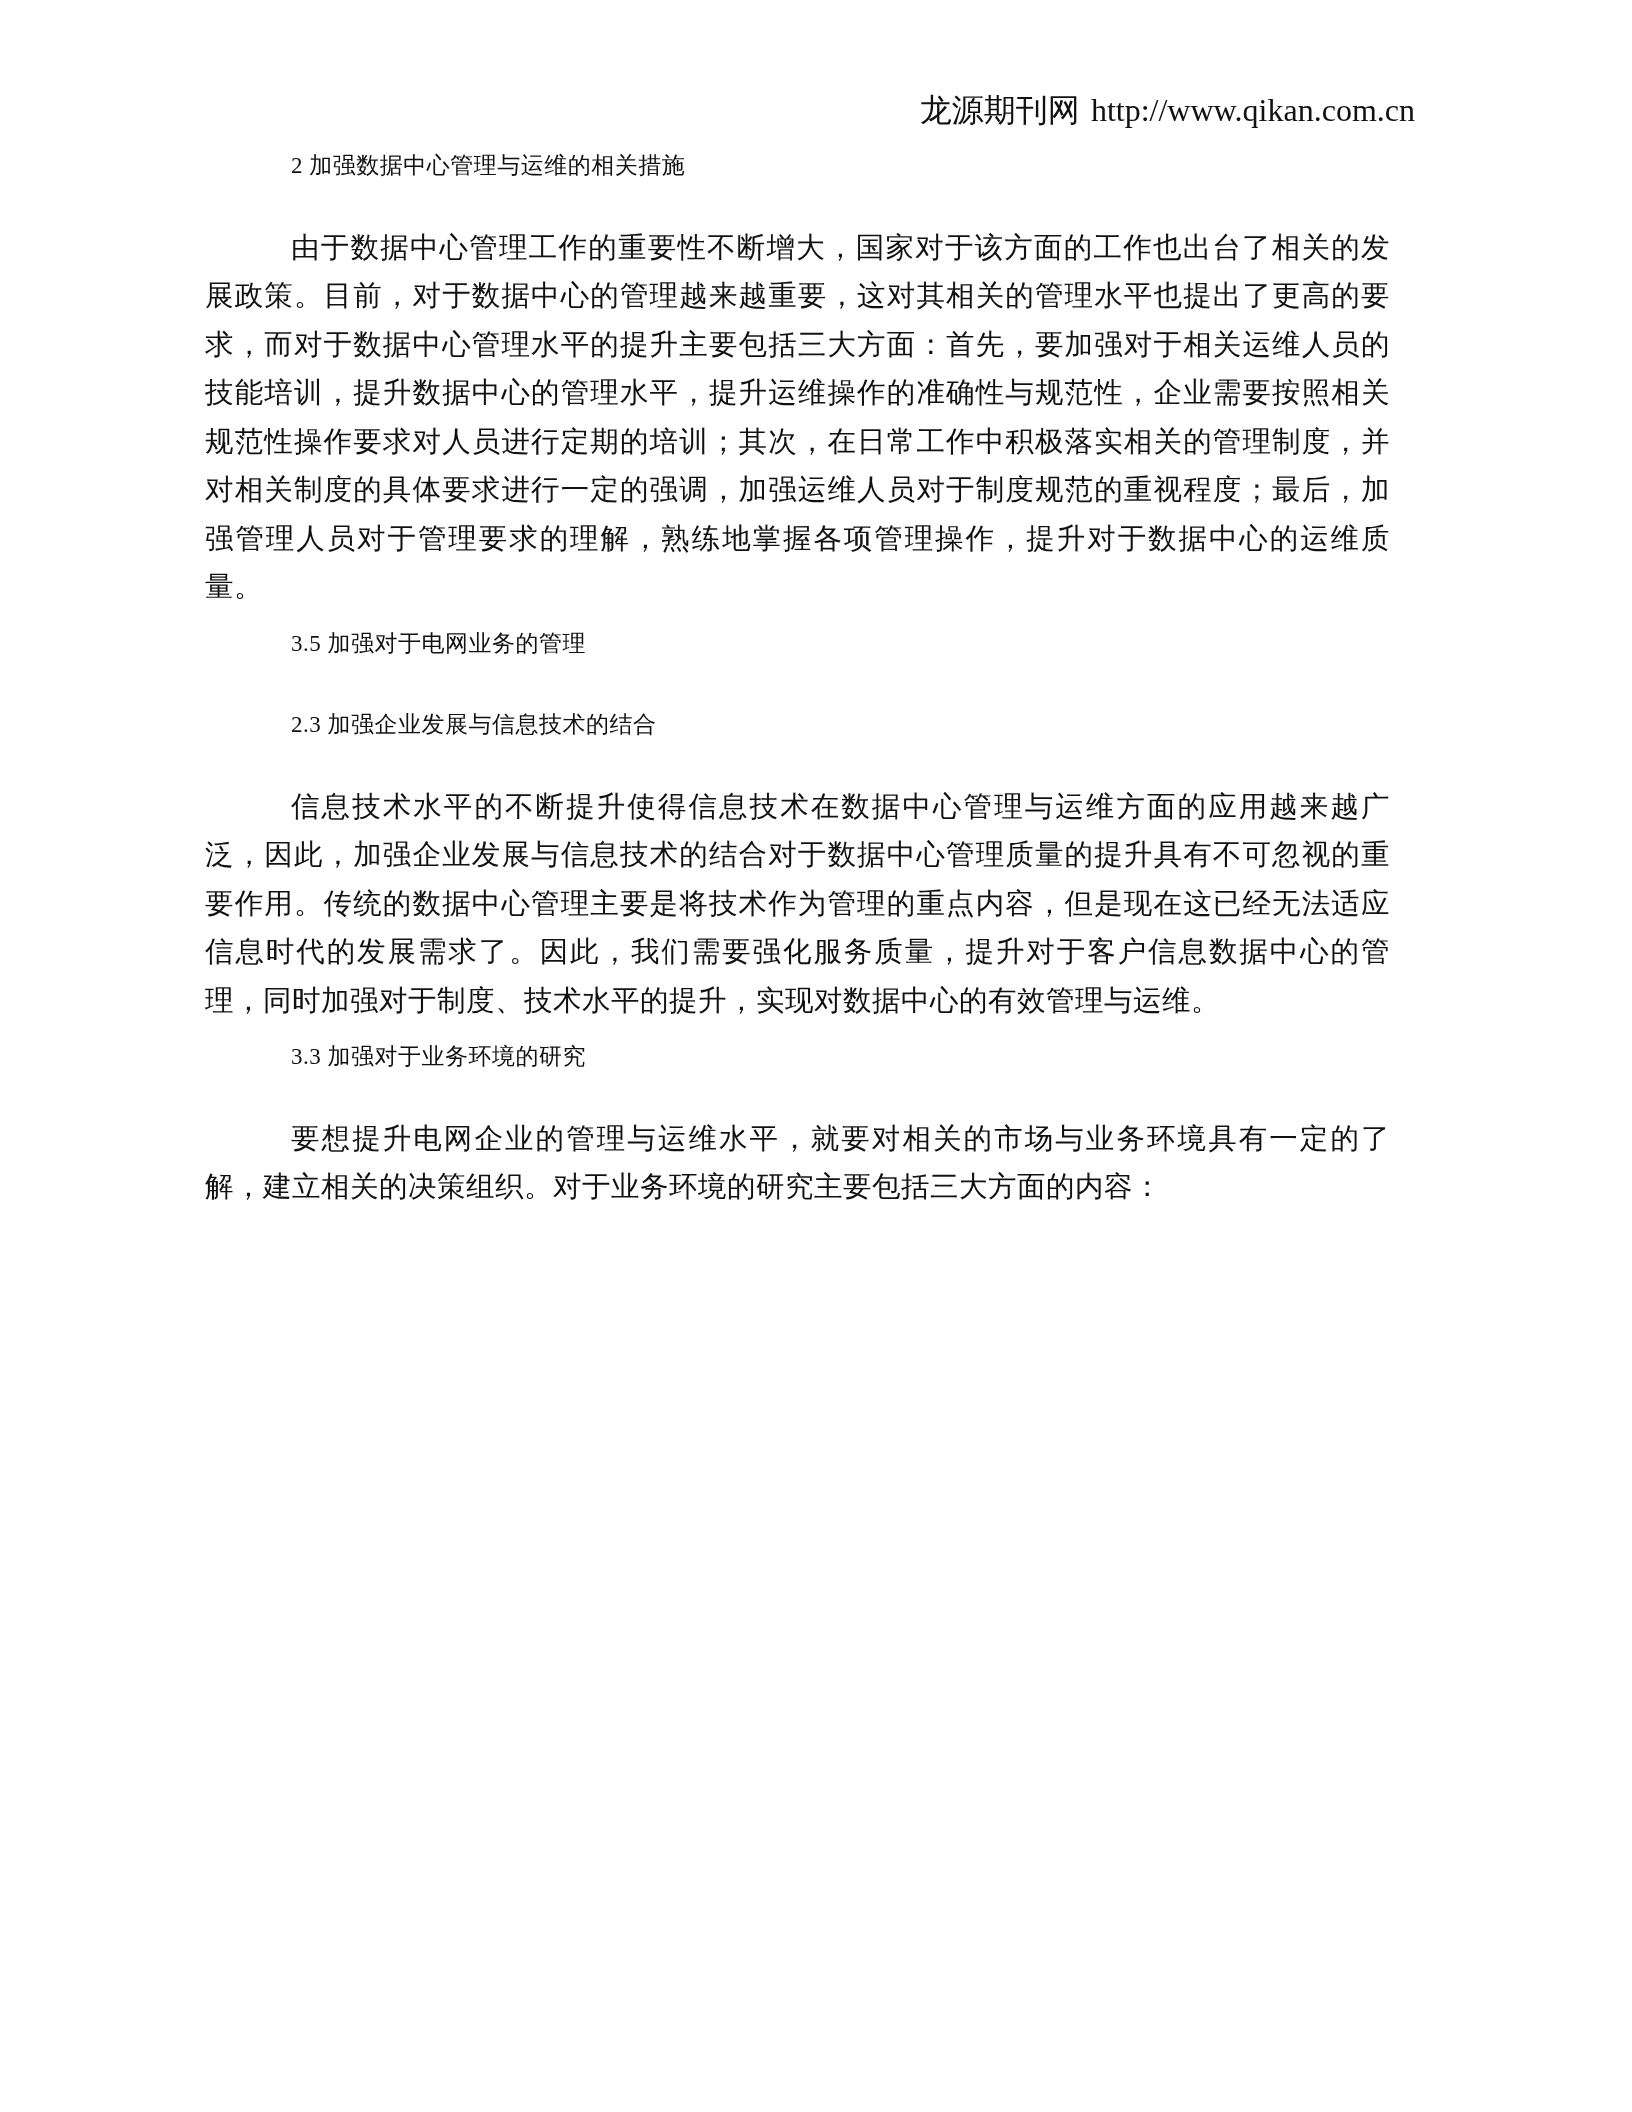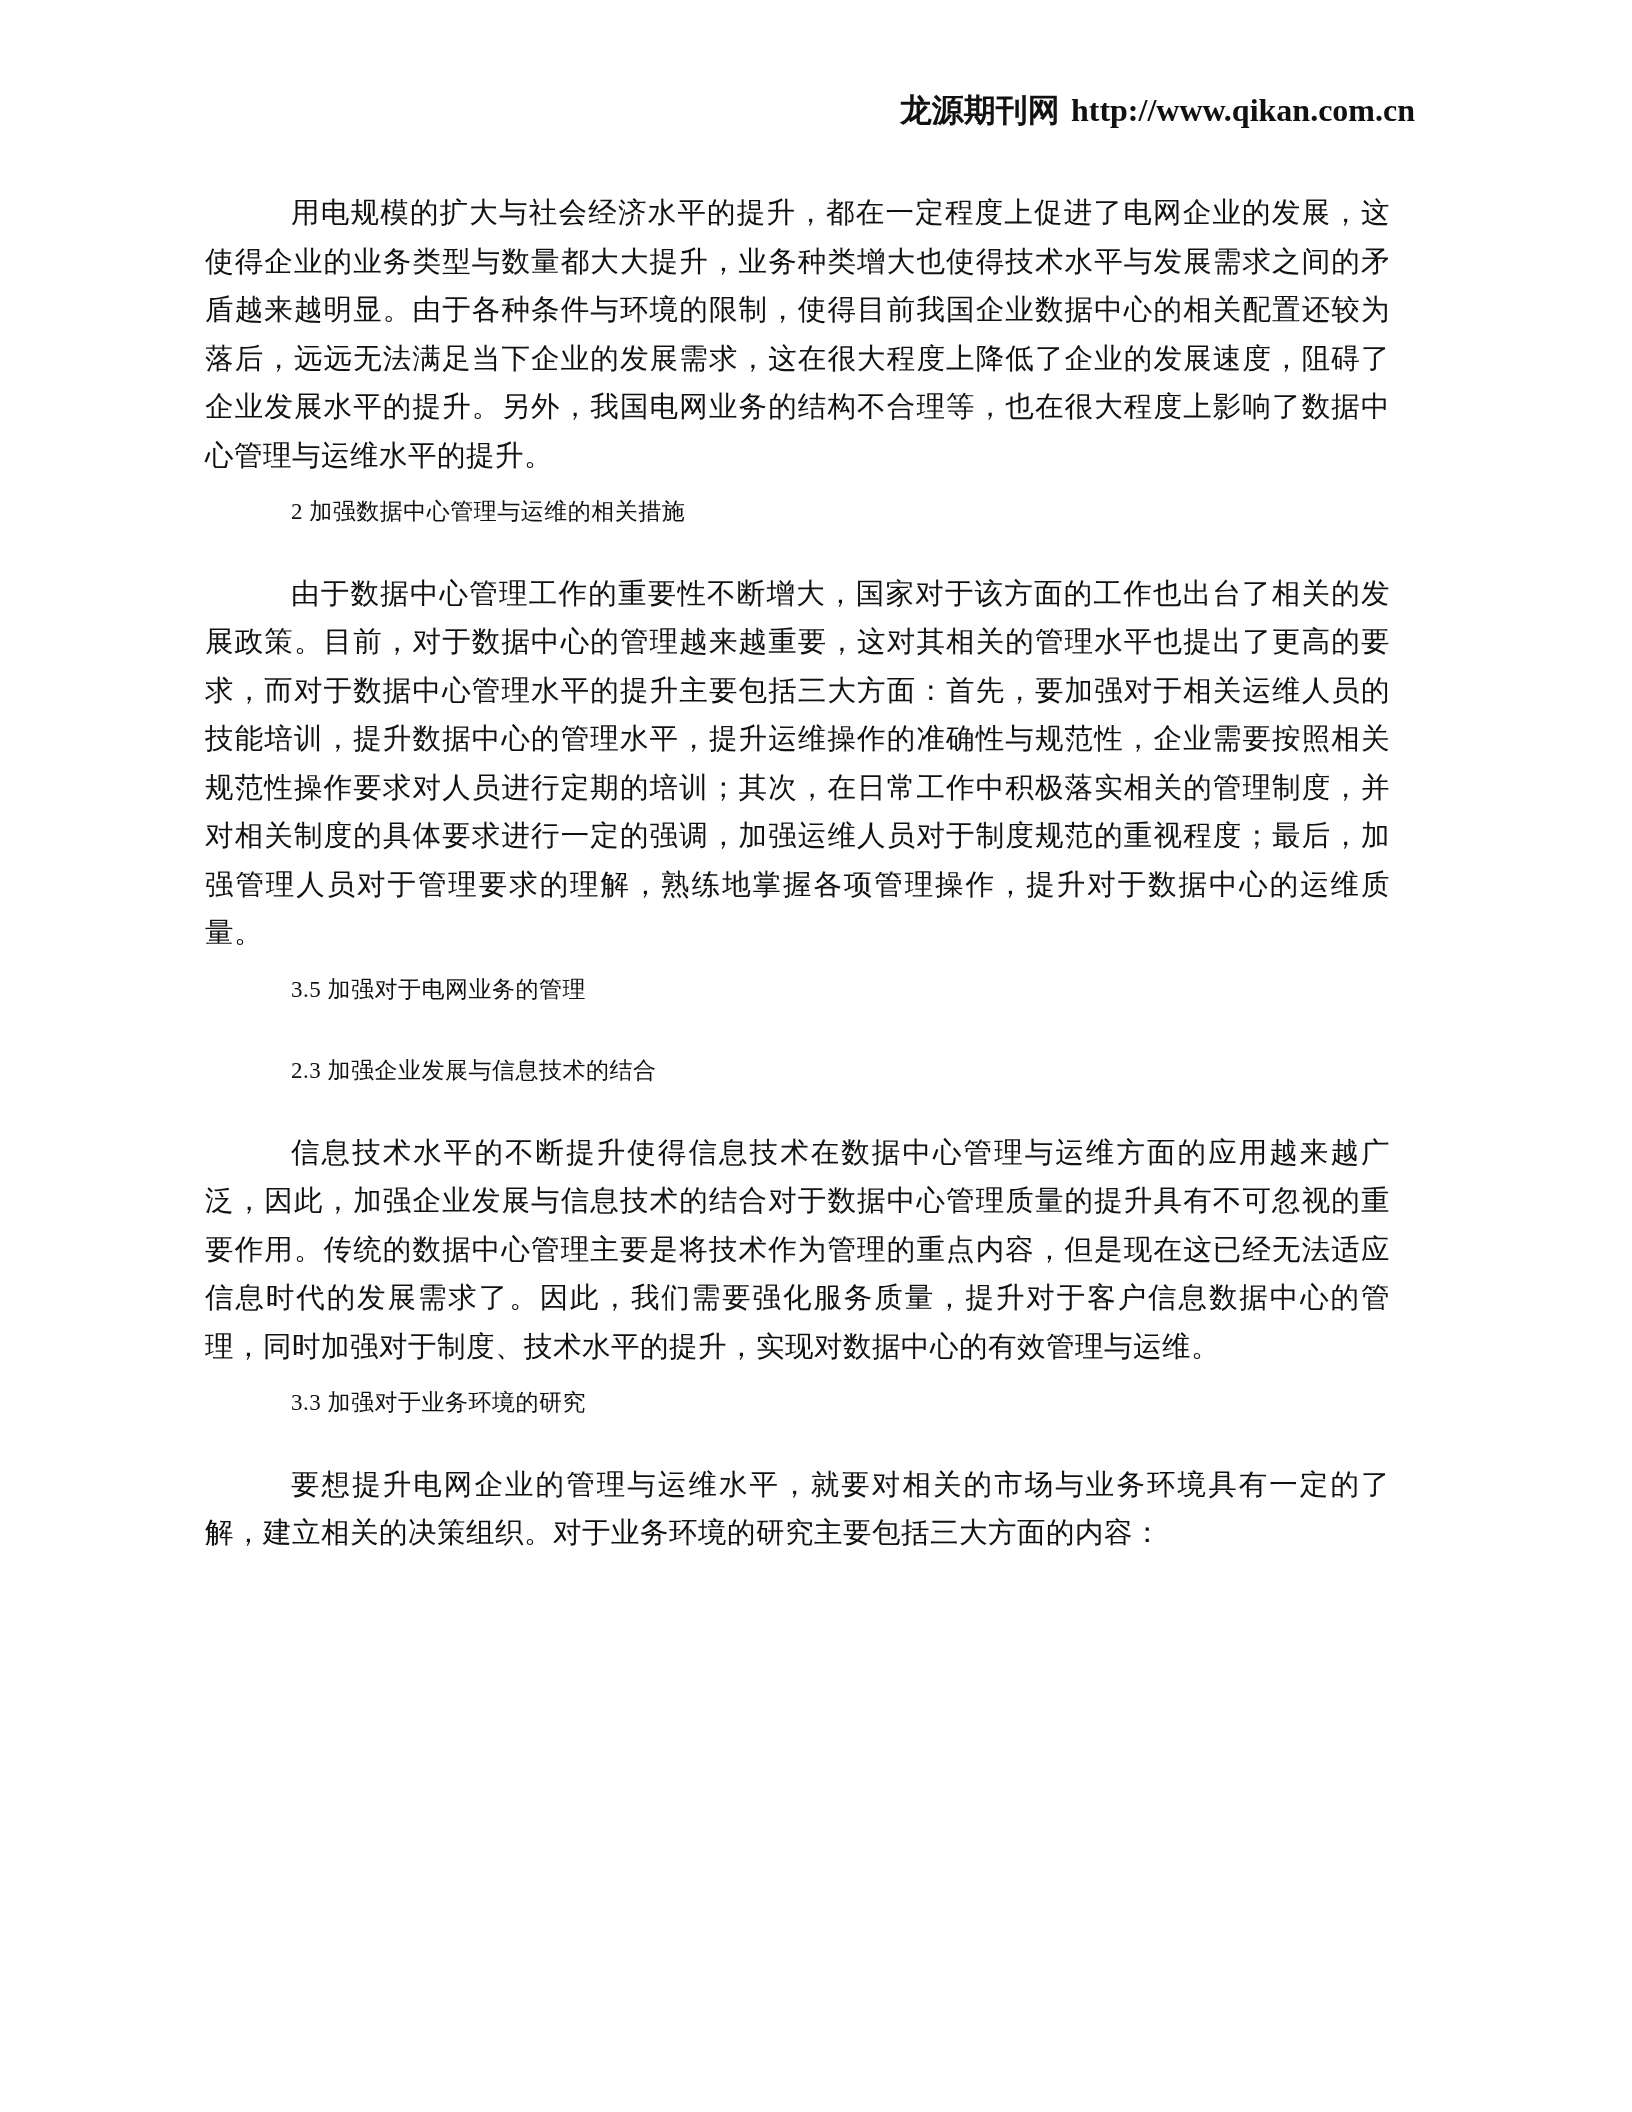--- a/index.html
+++ b/index.html
@@ -13,21 +13,21 @@
   }
   .page {
     width: 1632px;
     height: 2112px;
     background: #ffffff;
     position: relative;
   }
   .header {
     margin: 86px 217px 0 12px;
     text-align: right;
-    font-weight: bold;
+    font-weight: normal;
     font-size: 32px;
     line-height: 48px;
     white-space: nowrap;
   }
   .header .url { margin-left: 0.35em; }
   .content {
     margin-left: 205px;
     width: 1185px;
     font-size: 28.5px;
     line-height: 48.5px;
@@ -52,21 +52,20 @@
 <body>
 
 <div class="page">
 
   <div class="header">
     <span>龙源期刊网</span><span class="url">http://www.qikan.com.cn</span>
   </div>
 
   <div class="content">
 
-    <p class="para first">用电规模的扩大与社会经济水平的提升，都在一定程度上促进了电网企业的发展，这使得企业的业务类型与数量都大大提升，业务种类增大也使得技术水平与发展需求之间的矛盾越来越明显。由于各种条件与环境的限制，使得目前我国企业数据中心的相关配置还较为落后，远远无法满足当下企业的发展需求，这在很大程度上降低了企业的发展速度，阻碍了企业发展水平的提升。另外，我国电网业务的结构不合理等，也在很大程度上影响了数据中心管理与运维水平的提升。</p>
 
     <h2 class="heading">2 加强数据中心管理与运维的相关措施</h2>
 
 
     <p class="para">由于数据中心管理工作的重要性不断增大，国家对于该方面的工作也出台了相关的发展政策。目前，对于数据中心的管理越来越重要，这对其相关的管理水平也提出了更高的要求，而对于数据中心管理水平的提升主要包括三大方面：首先，要加强对于相关运维人员的技能培训，提升数据中心的管理水平，提升运维操作的准确性与规范性，企业需要按照相关规范性操作要求对人员进行定期的培训；其次，在日常工作中积极落实相关的管理制度，并对相关制度的具体要求进行一定的强调，加强运维人员对于制度规范的重视程度；最后，加强管理人员对于管理要求的理解，熟练地掌握各项管理操作，提升对于数据中心的运维质量。</p>
 
     <h3 class="heading">3.5 加强对于电网业务的管理</h3>
 
 
     <h3 class="heading">2.3 加强企业发展与信息技术的结合</h3>

